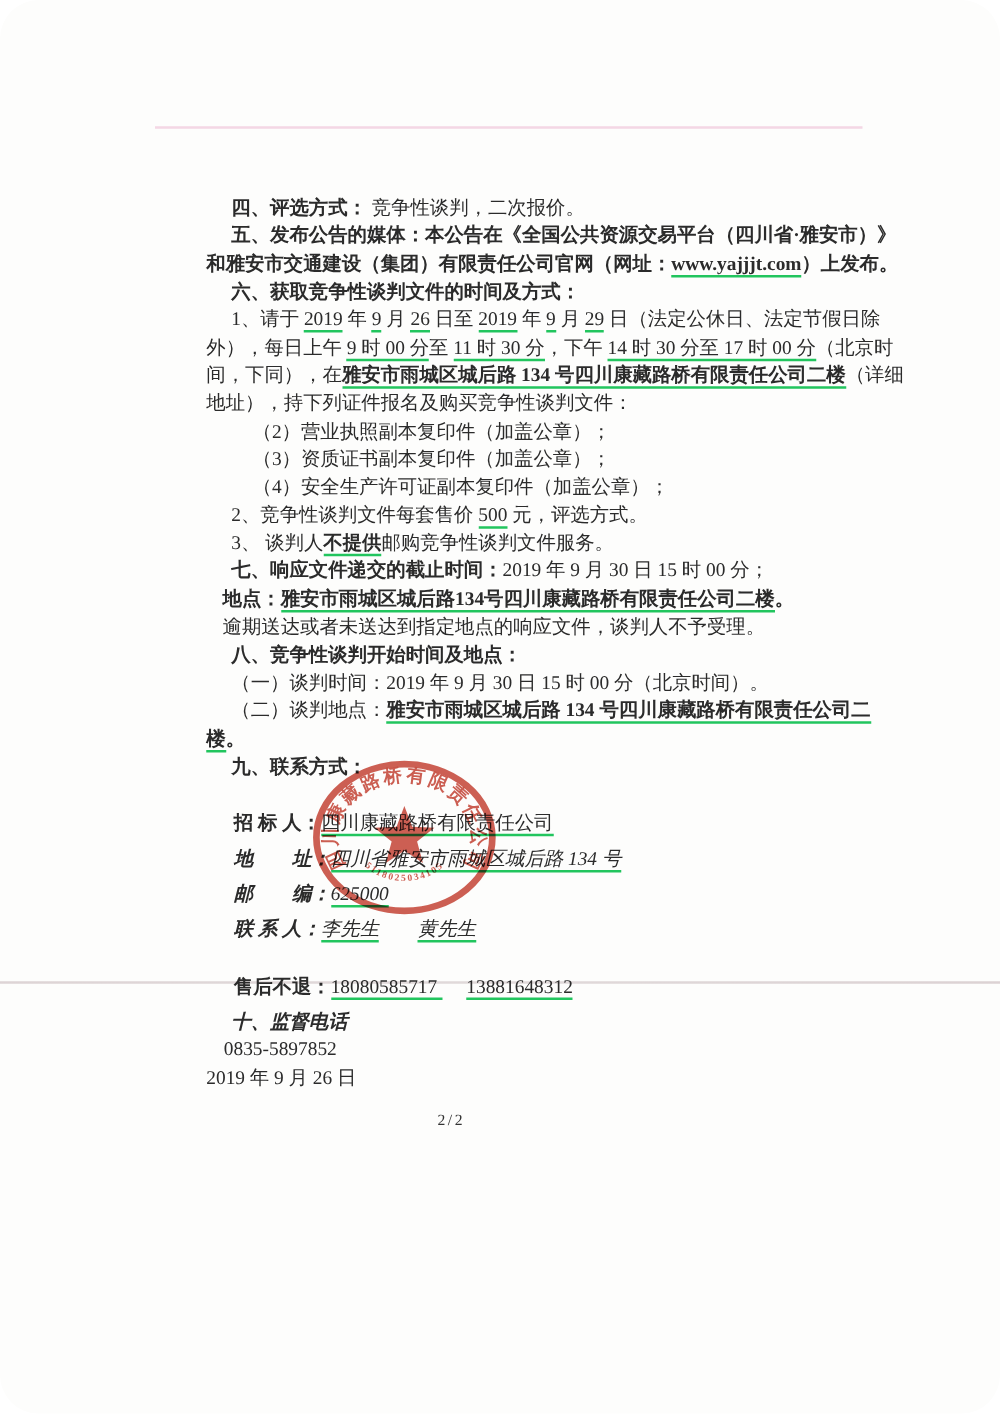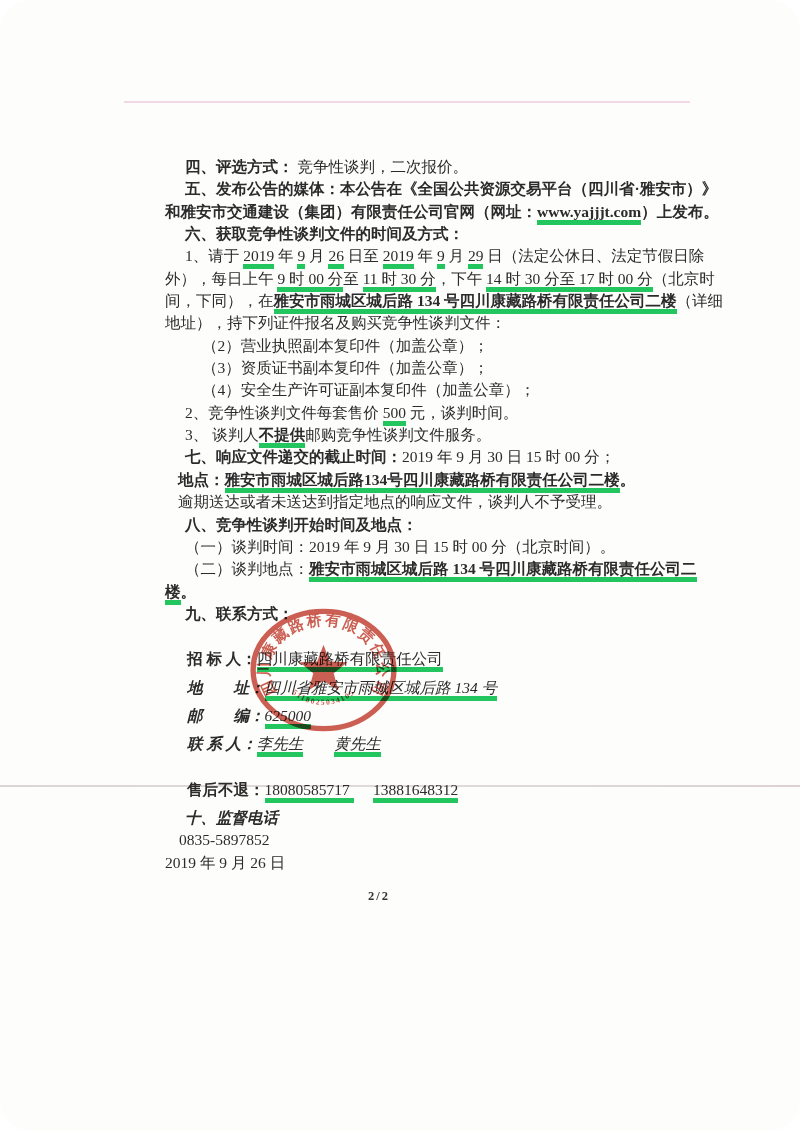--- a/index.html
+++ b/index.html
@@ -12,35 +12,35 @@
   
   .artifact-top{position:absolute;left:124px;top:101px;width:566px;height:2px;
     background:#efc3d8;opacity:.65;}
   .artifact-bottom{position:absolute;left:0;top:785px;width:800px;height:2px;
     background:linear-gradient(to right,rgba(170,145,150,.38),rgba(150,125,130,.28),rgba(170,145,150,.4));}
   
   .doc{position:absolute;left:165px;top:156px;width:527px;
     font-size:15.5px;line-height:22.35px;}
   .line{white-space:nowrap;}
   .b{font-weight:bold;}
-  .u{border-bottom:5px solid #22c55e;}
+  .u{border-bottom:2px solid #22c55e;}
   .n0{padding-left:0;}
   .n1{padding-left:20px;}
   .n2{padding-left:37px;}
   .n3{padding-left:13px;}
   .n4{padding-left:22px;}
   .n5{padding-left:14px;}
   .g6{margin-top:6px;font-style:italic;}
   .g8{margin-top:23px;}
   .right{text-align:left;padding-right:102px;}
   
   .stamp{position:absolute;left:247px;top:606px;width:153px;height:128px;
     mix-blend-mode:multiply;opacity:.88;pointer-events:none;}
   
-  .pagenum{position:absolute;left:368px;top:889px;font-size:12.5px;font-weight:bold;
+  .pagenum{position:absolute;left:350px;top:889px;font-size:12.5px;font-weight:normal;
     letter-spacing:2px;color:#333;}
 </style>
 </head>
 <body>
 
 <div class="page">
   <div class="artifact-top"></div>
   <div class="artifact-bottom"></div>
 
   <div class="doc">
@@ -48,21 +48,21 @@
       <div class="line n1"><span class="b">五、发布公告的媒体：本公告在《全国公共资源交易平台（四川省·雅安市）》</span></div>
       <div class="line n0"><span class="b">和雅安市交通建设（集团）有限责任公司官网（网址：</span><span class="b u">www.yajjjt.com</span><span class="b">）上发布。</span></div>
       <div class="line n1"><span class="b">六、获取竞争性谈判文件的时间及方式：</span></div>
       <div class="line n1"><span>1、请于 </span><span class="u">2019</span><span> 年 </span><span class="u">9</span><span> 月 </span><span class="u">26</span><span> 日至 </span><span class="u">2019</span><span> 年 </span><span class="u">9</span><span> 月 </span><span class="u">29</span><span> 日（法定公休日、法定节假日除</span></div>
       <div class="line n0"><span>外），每日上午 </span><span class="u">9 时 00 分</span><span>至 </span><span class="u">11 时 30 分</span><span>，下午 </span><span class="u">14 时 30 分至 17 时 00 分</span><span>（北京时</span></div>
       <div class="line n0"><span>间，下同），在</span><span class="b u">雅安市雨城区城后路 134 号四川康藏路桥有限责任公司二楼</span><span>（详细</span></div>
       <div class="line n0"><span>地址），持下列证件报名及购买竞争性谈判文件：</span></div>
       <div class="line n2"><span>（2）营业执照副本复印件（加盖公章）；</span></div>
       <div class="line n2"><span>（3）资质证书副本复印件（加盖公章）；</span></div>
       <div class="line n2"><span>（4）安全生产许可证副本复印件（加盖公章）；</span></div>
-      <div class="line n1"><span>2、竞争性谈判文件每套售价 </span><span class="u">500</span><span> 元，谈判时间。</span></div>
+      <div class="line n1"><span>2、竞争性谈判文件每套售价 </span><span class="u">500</span><span> 元，评选方式。</span></div>
       <div class="line n1"><span>3、 谈判人</span><span class="b u">不提供</span><span>邮购竞争性谈判文件服务。</span></div>
       <div class="line n1"><span class="b">七、响应文件递交的截止时间：</span><span>2019 年 9 月 30 日 15 时 00 分；</span></div>
       <div class="line n3"><span class="b">地点：</span><span class="b u">雅安市雨城区城后路134号四川康藏路桥有限责任公司二楼</span><span class="b">。</span></div>
       <div class="line n3"><span>逾期送达或者未送达到指定地点的响应文件，谈判人不予受理。</span></div>
       <div class="line n1"><span class="b">八、竞争性谈判开始时间及地点：</span></div>
       <div class="line n1"><span>（一）谈判时间：2019 年 9 月 30 日 15 时 00 分（北京时间）。</span></div>
       <div class="line n1"><span>（二）谈判地点：</span><span class="b u">雅安市雨城区城后路 134 号四川康藏路桥有限责任公司二</span></div>
       <div class="line n0"><span class="b u">楼</span><span class="b">。</span></div>
       <div class="line n1"><span class="b">九、联系方式：</span></div>
       <div class="line n4 g8"><span class="b">招 标 人：</span><span class="u">四川康藏路桥有限责任公司</span></div>

